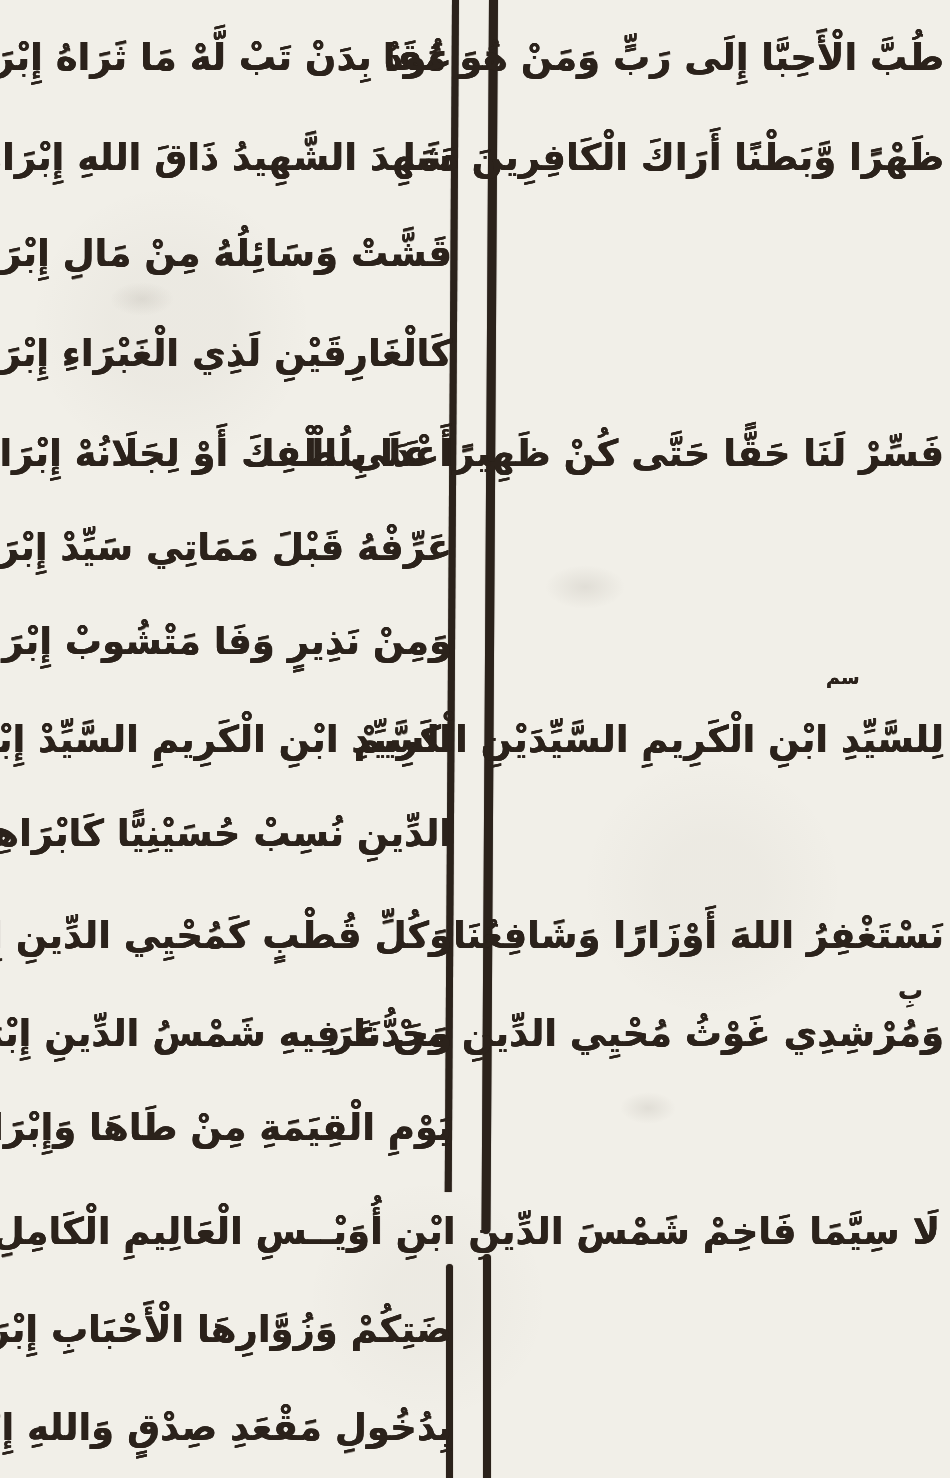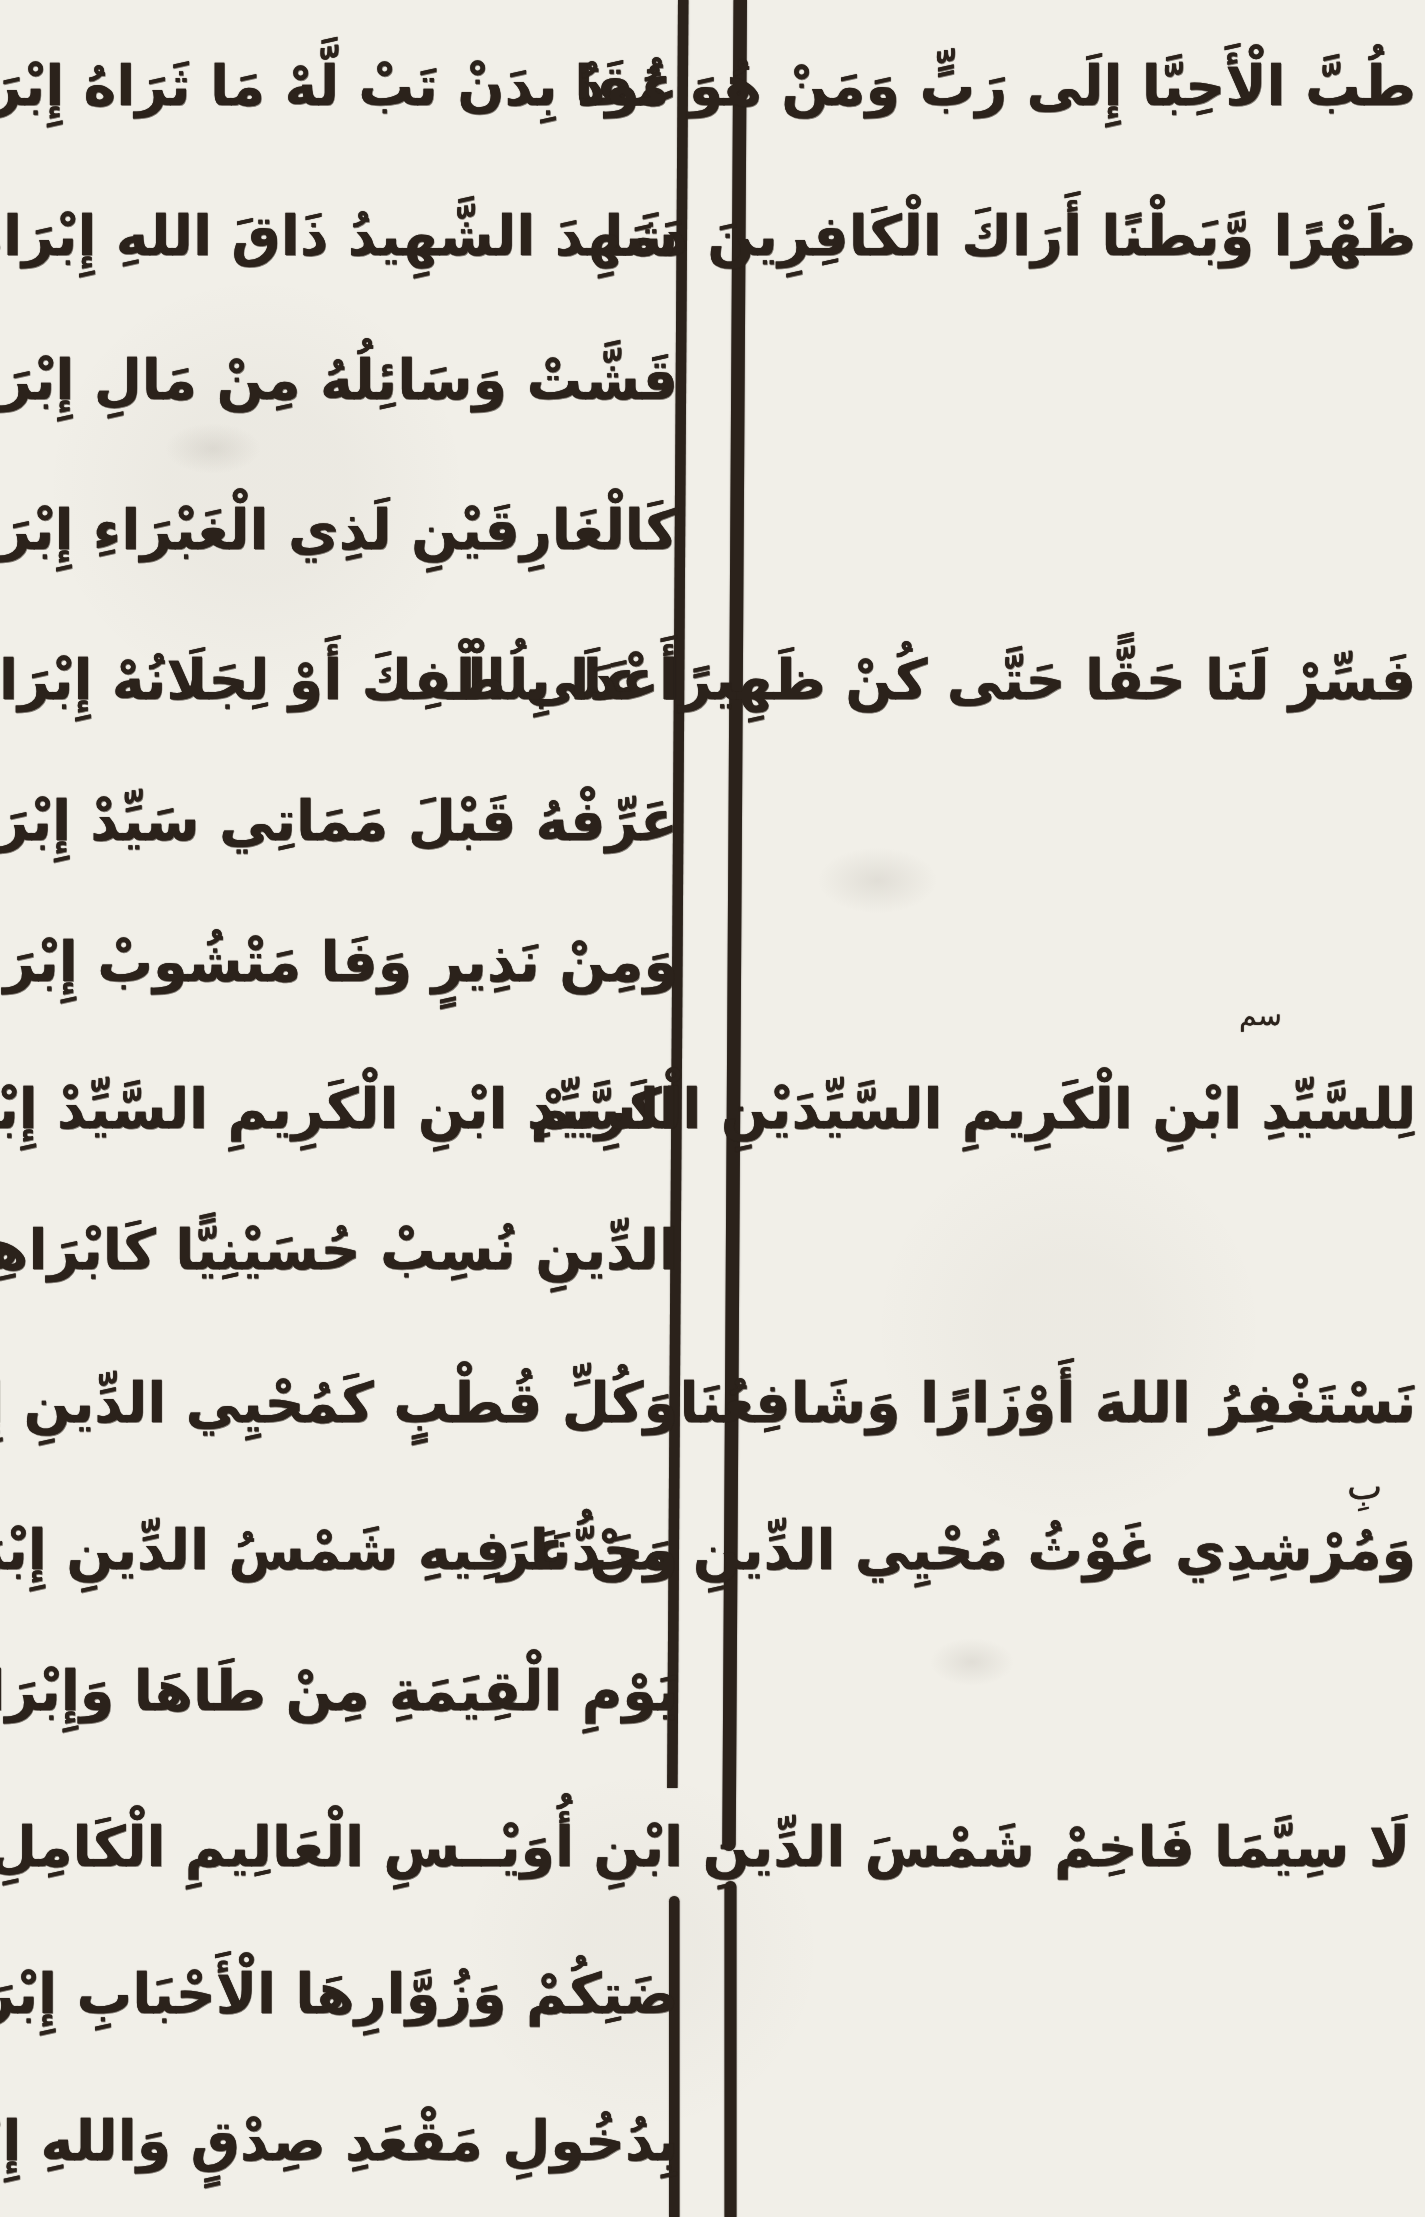--- a/index.html
+++ b/index.html
@@ -44,21 +44,21 @@
     position:absolute;
     background:var(--ink);
     box-shadow:0 0 1px rgba(43,34,27,0.7);
   }
   .div-top{transform:rotate(0.35deg);transform-origin:top center;}
   .round-bottom{border-radius:0 0 6px 6px;}
   .round-top{border-radius:5px 5px 0 0;}
   .float-mark{
     position:absolute;
     direction:rtl;
-    font-weight:normal;
+    font-weight:bold;
     color:var(--ink);
     text-shadow:0 0 0.6px currentColor;
     line-height:1;
   }
   .smudge{position:absolute;border-radius:50%;pointer-events:none;
     background:radial-gradient(closest-side, rgba(80,70,58,0.10), rgba(80,70,58,0.0));}
 </style>
 </head>
 <body style="--paper: #f1efe8; --ink: #2b221b;">
 

